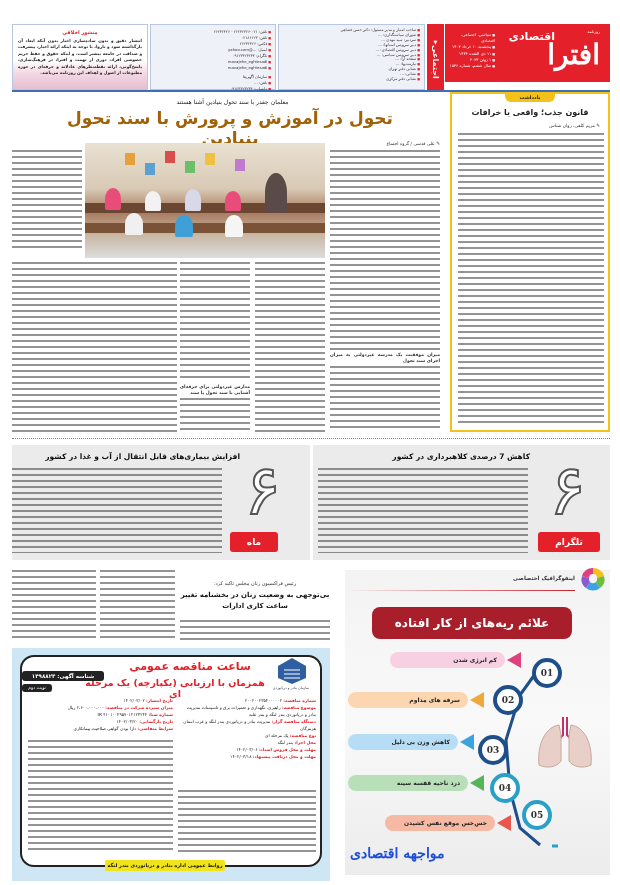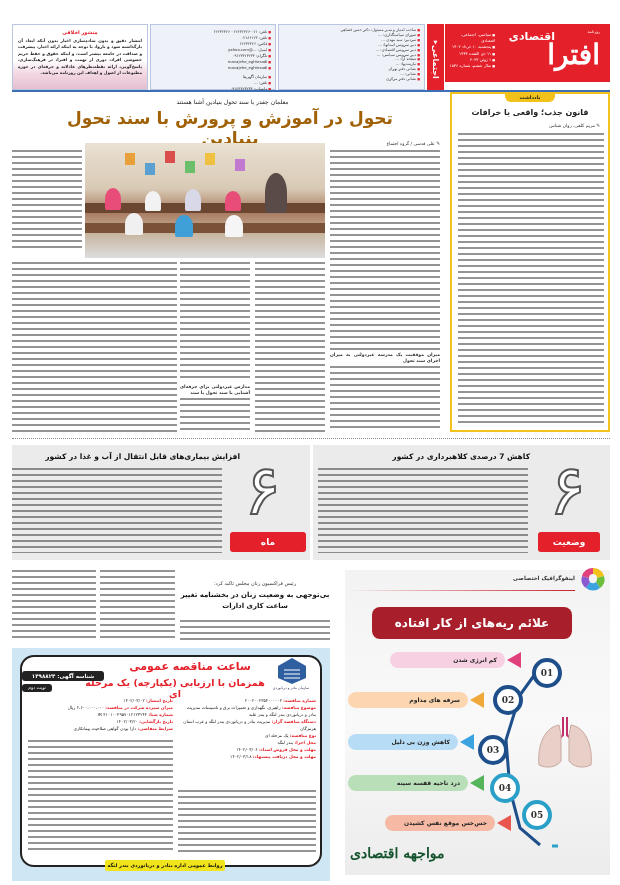--- a/index.html
+++ b/index.html
@@ -72,21 +72,21 @@
   .ad-inner { left: 20px; top: 655px; width: 302px; height: 212px; background:#fff; border: 2px solid #222; border-radius: 14px; }
   .ad-title1 { left: 110px; top: 660px; width: 160px; font-size: 11px; color:#e4202a; font-weight:bold; text-align:center; }
   .ad-title2 { left: 80px; top: 677px; width: 190px; font-size: 9.5px; color:#e4202a; font-weight:bold; text-align:center; }
   .ad-code { left: 22px; top: 671px; width: 82px; height: 10px; background:#222; color:#fff; font-size: 5.5px; font-weight:bold; border-radius: 3px; text-align:center; line-height: 10px; }
   .ad-round { left: 22px; top: 684px; width: 30px; height: 8px; background:#222; color:#fff; font-size: 4.5px; border-radius: 3px; text-align:center; line-height: 8px; }
   .ad-logo { left: 272px; top: 656px; width: 40px; height: 30px; }
   .ad-logo-txt { left: 268px; top: 686px; width: 46px; font-size: 3.5px; line-height: 4.5px; text-align:center; color:#335; }
   .ad-footer { left: 105px; top: 860px; width: 120px; height: 11px; background:#f2e41a; font-size: 5px; font-weight:bold; text-align:center; line-height: 11px; color:#111; border-radius:2px; }
   .adtxt b { color:#e4202a; }
 
-  .footer-logo { left: 350px; top: 845px; font-family:"DejaVu Serif", serif; font-size: 14px; font-weight:bold; color:#14532d; }
+  .footer-logo { left: 350px; top: 845px; font-family:"DejaVu Serif", serif; font-size: 14px; font-weight:bold; color:#1d4ed8; }
 </style>
 </head>
 <body>
 
 <div class="abs masthead">
   <div class="abs mast-tag">روزنامه</div>
   <div class="abs mast-logo-sub">اقتصادی</div>
   <div class="abs mast-logo">افترا</div>
   <div class="abs mast-meta">
     <div>سیاسی، اجتماعی، اقتصادی</div>
@@ -177,27 +177,27 @@
 <div class="abs txt txt-lines" style="left:180px;top:398px;width:70px;height:34px;"></div>
 <div class="abs txt txt-lines" style="left:12px;top:150px;width:70px;height:100px;"></div>
 <div class="abs txt txt-lines" style="left:12px;top:262px;width:165px;height:170px;"></div>
 
 <div class="abs dotted" style="left:12px;top:438px;width:598px;"></div>
 
 <div class="abs stat-box" style="left:313px;top:445px;width:297px;height:115px;"></div>
 <div class="abs stat-title" style="left:330px;top:452px;width:200px;">کاهش 7 درصدی کلاهبرداری در کشور</div>
 <div class="abs txt txt-lines" style="left:318px;top:468px;width:210px;height:85px;"></div>
 <div class="abs big-six" style="left:535px;top:455px;width:65px;">۶</div>
-<div class="abs stat-pill" style="left:538px;top:532px;width:62px;">وضعیت</div>
+<div class="abs stat-pill" style="left:538px;top:532px;width:62px;">تلگرام</div>
 
 <div class="abs stat-box" style="left:12px;top:445px;width:298px;height:115px;"></div>
 <div class="abs stat-title" style="left:40px;top:452px;width:200px;">افزایش بیماری‌های قابل انتقال از آب و غذا در کشور</div>
 <div class="abs txt txt-lines" style="left:12px;top:468px;width:210px;height:85px;"></div>
 <div class="abs big-six" style="left:230px;top:455px;width:65px;">۶</div>
-<div class="abs stat-pill" style="left:230px;top:532px;width:76px;">ماه</div>
+<div class="abs stat-pill" style="left:230px;top:532px;width:48px;">ماه</div>
 
 <div class="abs info-box"></div>
 <svg class="abs" style="left:578px;top:566px;" width="30" height="26" viewBox="0 0 30 26">
   <path d="M15 2 A11 11 0 0 1 26 10 L19 12 A4 4 0 0 0 15 8 Z" fill="#f2c11a"></path>
   <path d="M26 10 A11 11 0 0 1 22 22 L18 16 A4 4 0 0 0 19 12 Z" fill="#6bbf3a"></path>
   <path d="M22 22 A11 11 0 0 1 8 22 L12 16 A4 4 0 0 0 18 16 Z" fill="#3aa3e0"></path>
   <path d="M8 22 A11 11 0 0 1 4 10 L11 12 A4 4 0 0 0 12 16 Z" fill="#8a5ad0"></path>
   <path d="M4 10 A11 11 0 0 1 15 2 L15 8 A4 4 0 0 0 11 12 Z" fill="#e0417d"></path>
 </svg>
 <div class="abs info-head">اینفوگرافیک اختصاصی</div>

